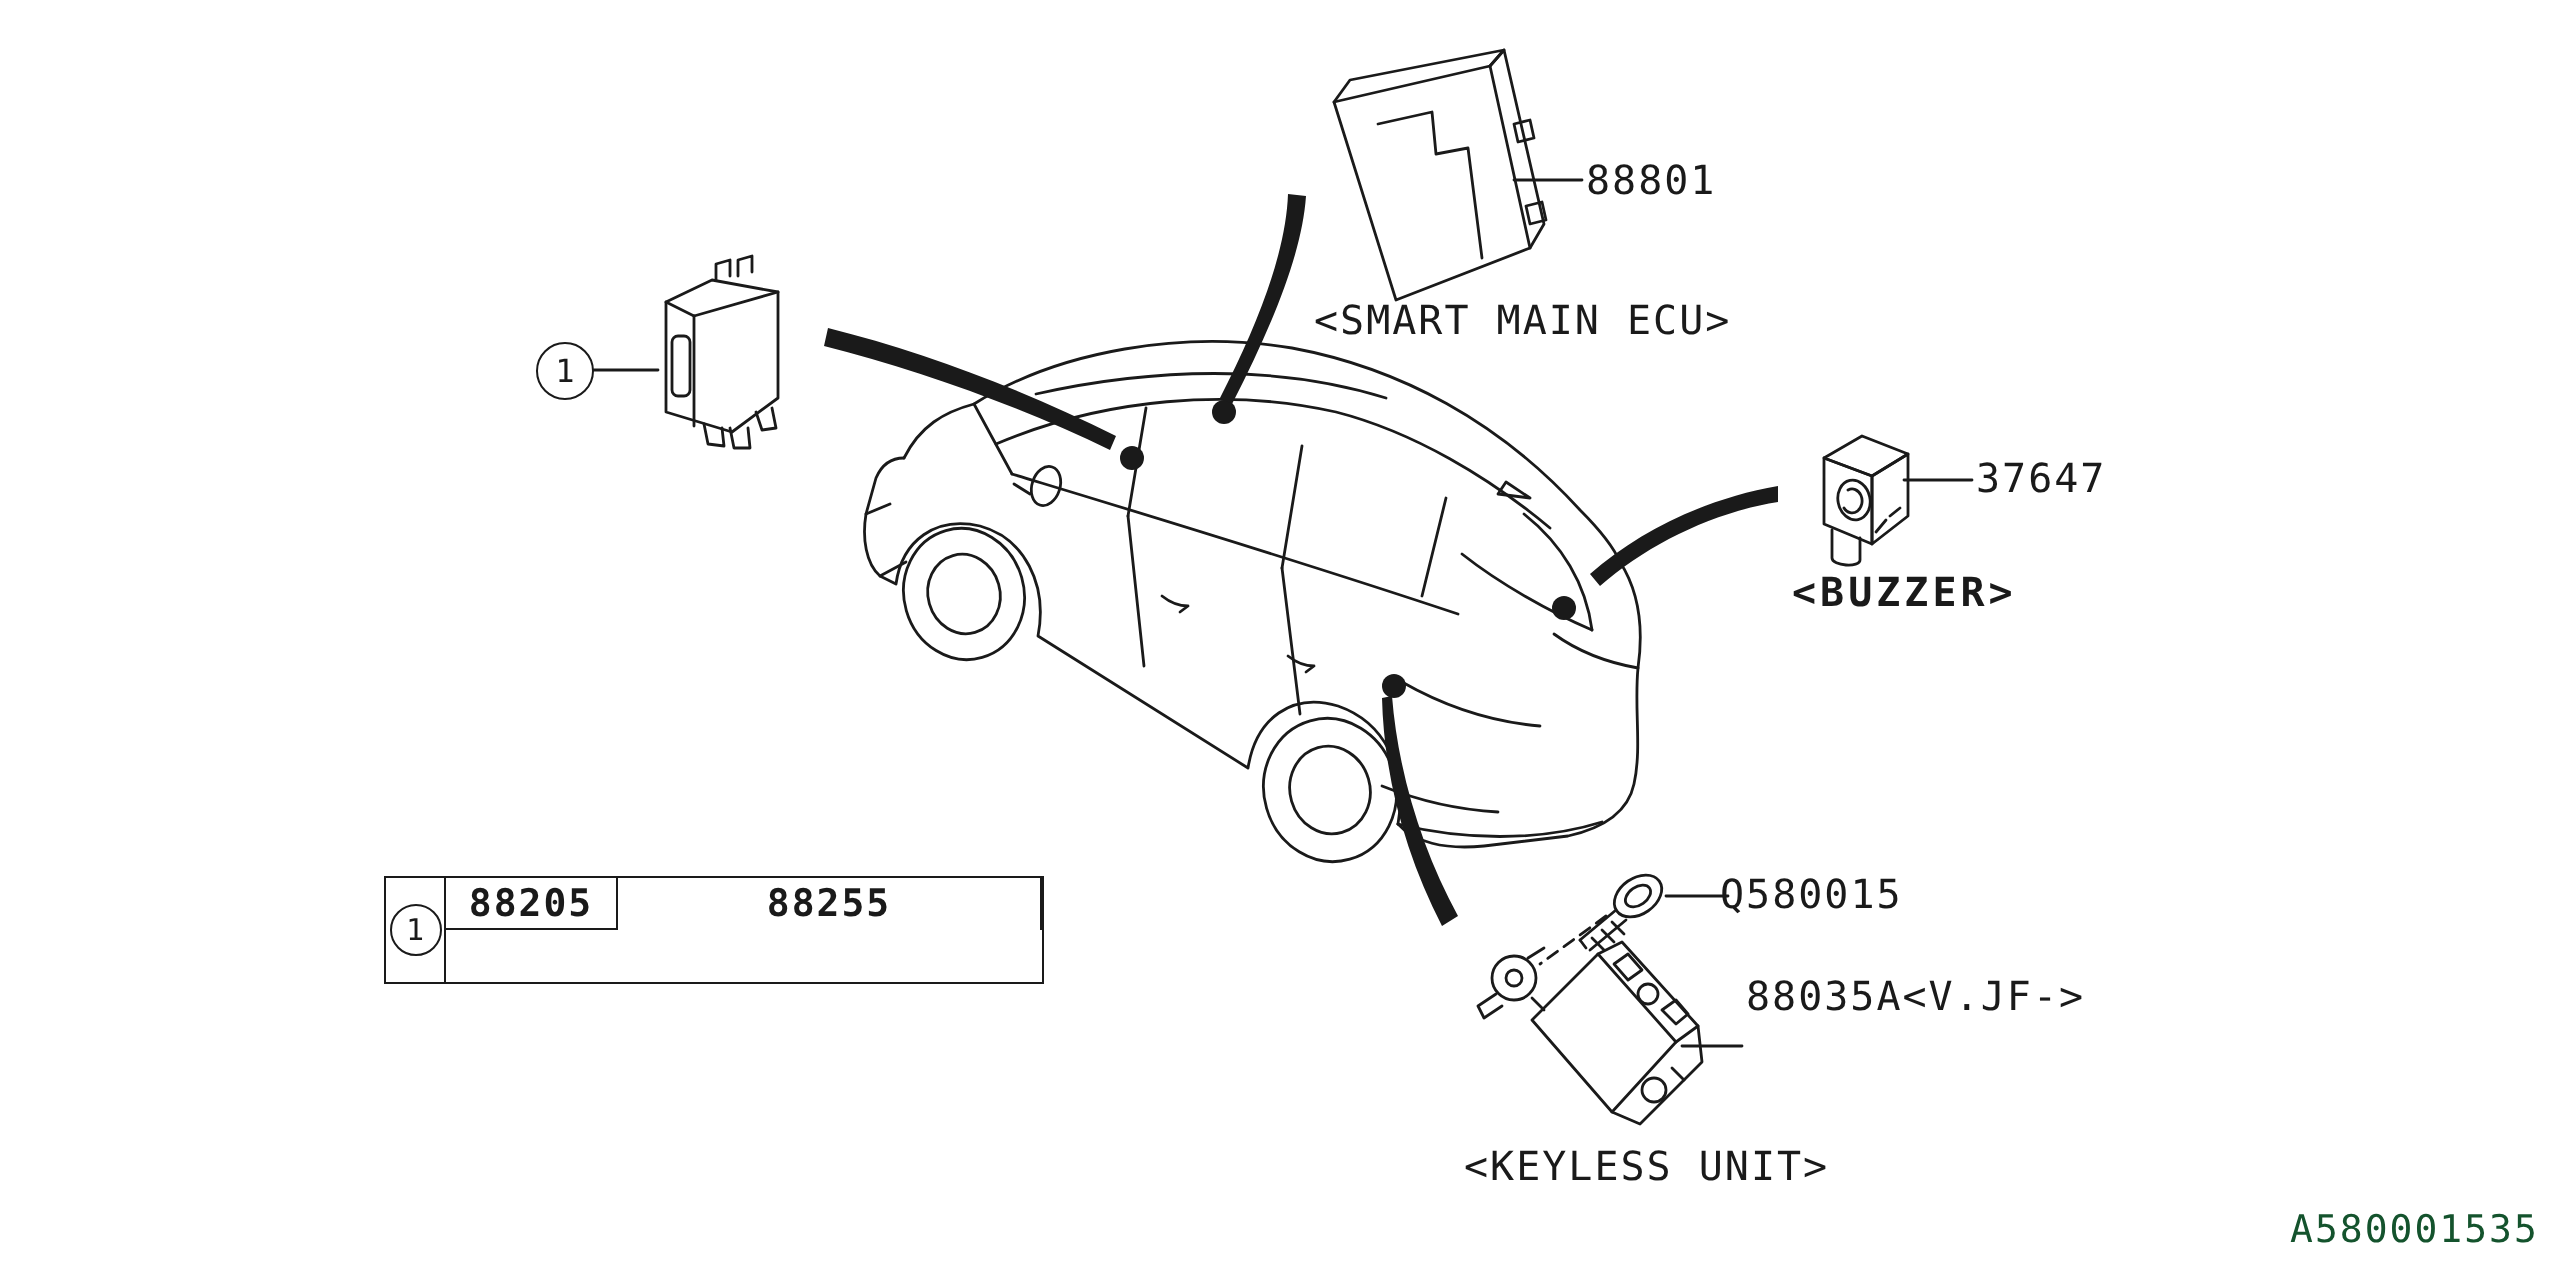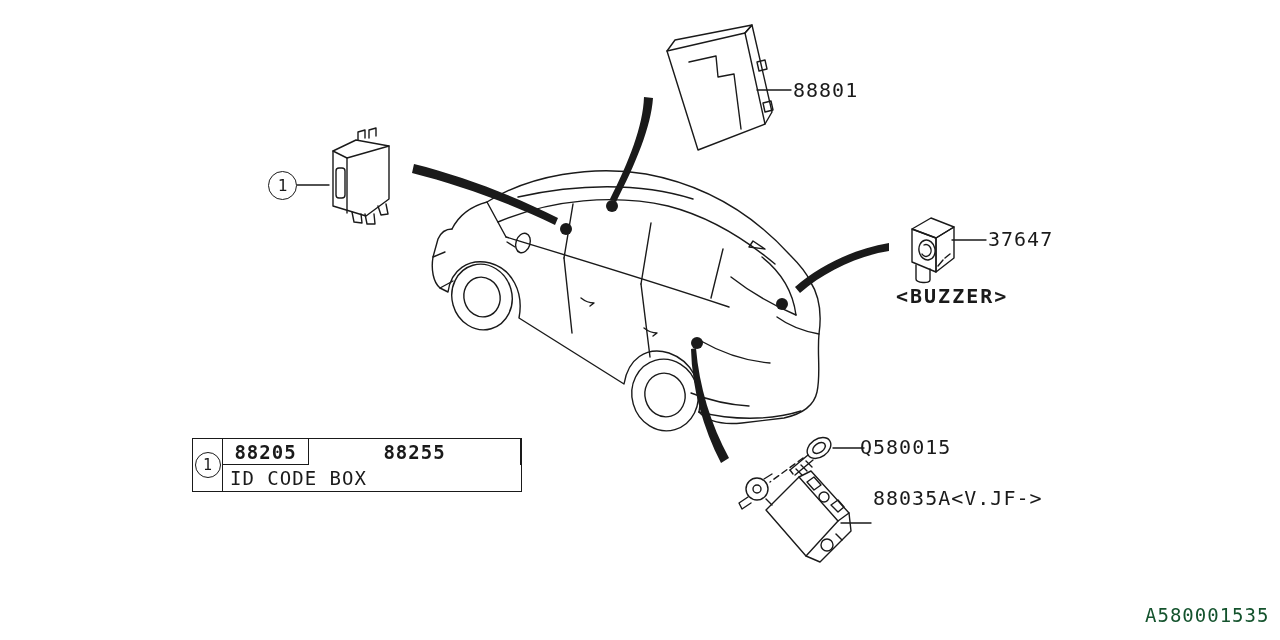--- a/index.html
+++ b/index.html
@@ -163,34 +163,35 @@
       <circle cx="827" cy="545" r="6"></circle>
       <path d="M836,534 l6,6"></path>
     </g>
     <path d="M841,523 L871,523"></path>
   </svg>
 
   <div class="callout" style="left:268px;top:171px;">1</div>
 
   <div class="lbl" style="left:793px;top:80px;">88801</div>
 
+  <div class="cap" style="left:657px;top:150px;">&lt;SMART MAIN ECU&gt;</div>
 
   <div class="lbl" style="left:988px;top:229px;">37647</div>
 
   <div class="cap" style="left:896px;top:286px;letter-spacing:2px;font-weight:bold;">&lt;BUZZER&gt;</div>
 
   <div class="lbl" style="left:860px;top:437px;">Q580015</div>
 
   <div class="lbl" style="left:873px;top:488px;">88035A&lt;V.JF-&gt;</div>
 
+  <div class="cap" style="left:732px;top:573px;">&lt;KEYLESS UNIT&gt;</div>
 
   <div class="drawing-no" style="left:1145px;top:606px;">A580001535</div>
 
   <div class="legend">
     <div class="ref-cell">
       <div class="ref-circle">1</div>
     </div>
     <div class="num r1">88205</div>
     <div class="num">88255</div>
-    <div class="nam">ID CODE BOX</div>
   </div>
 
 </div>
 
 </body></html>

